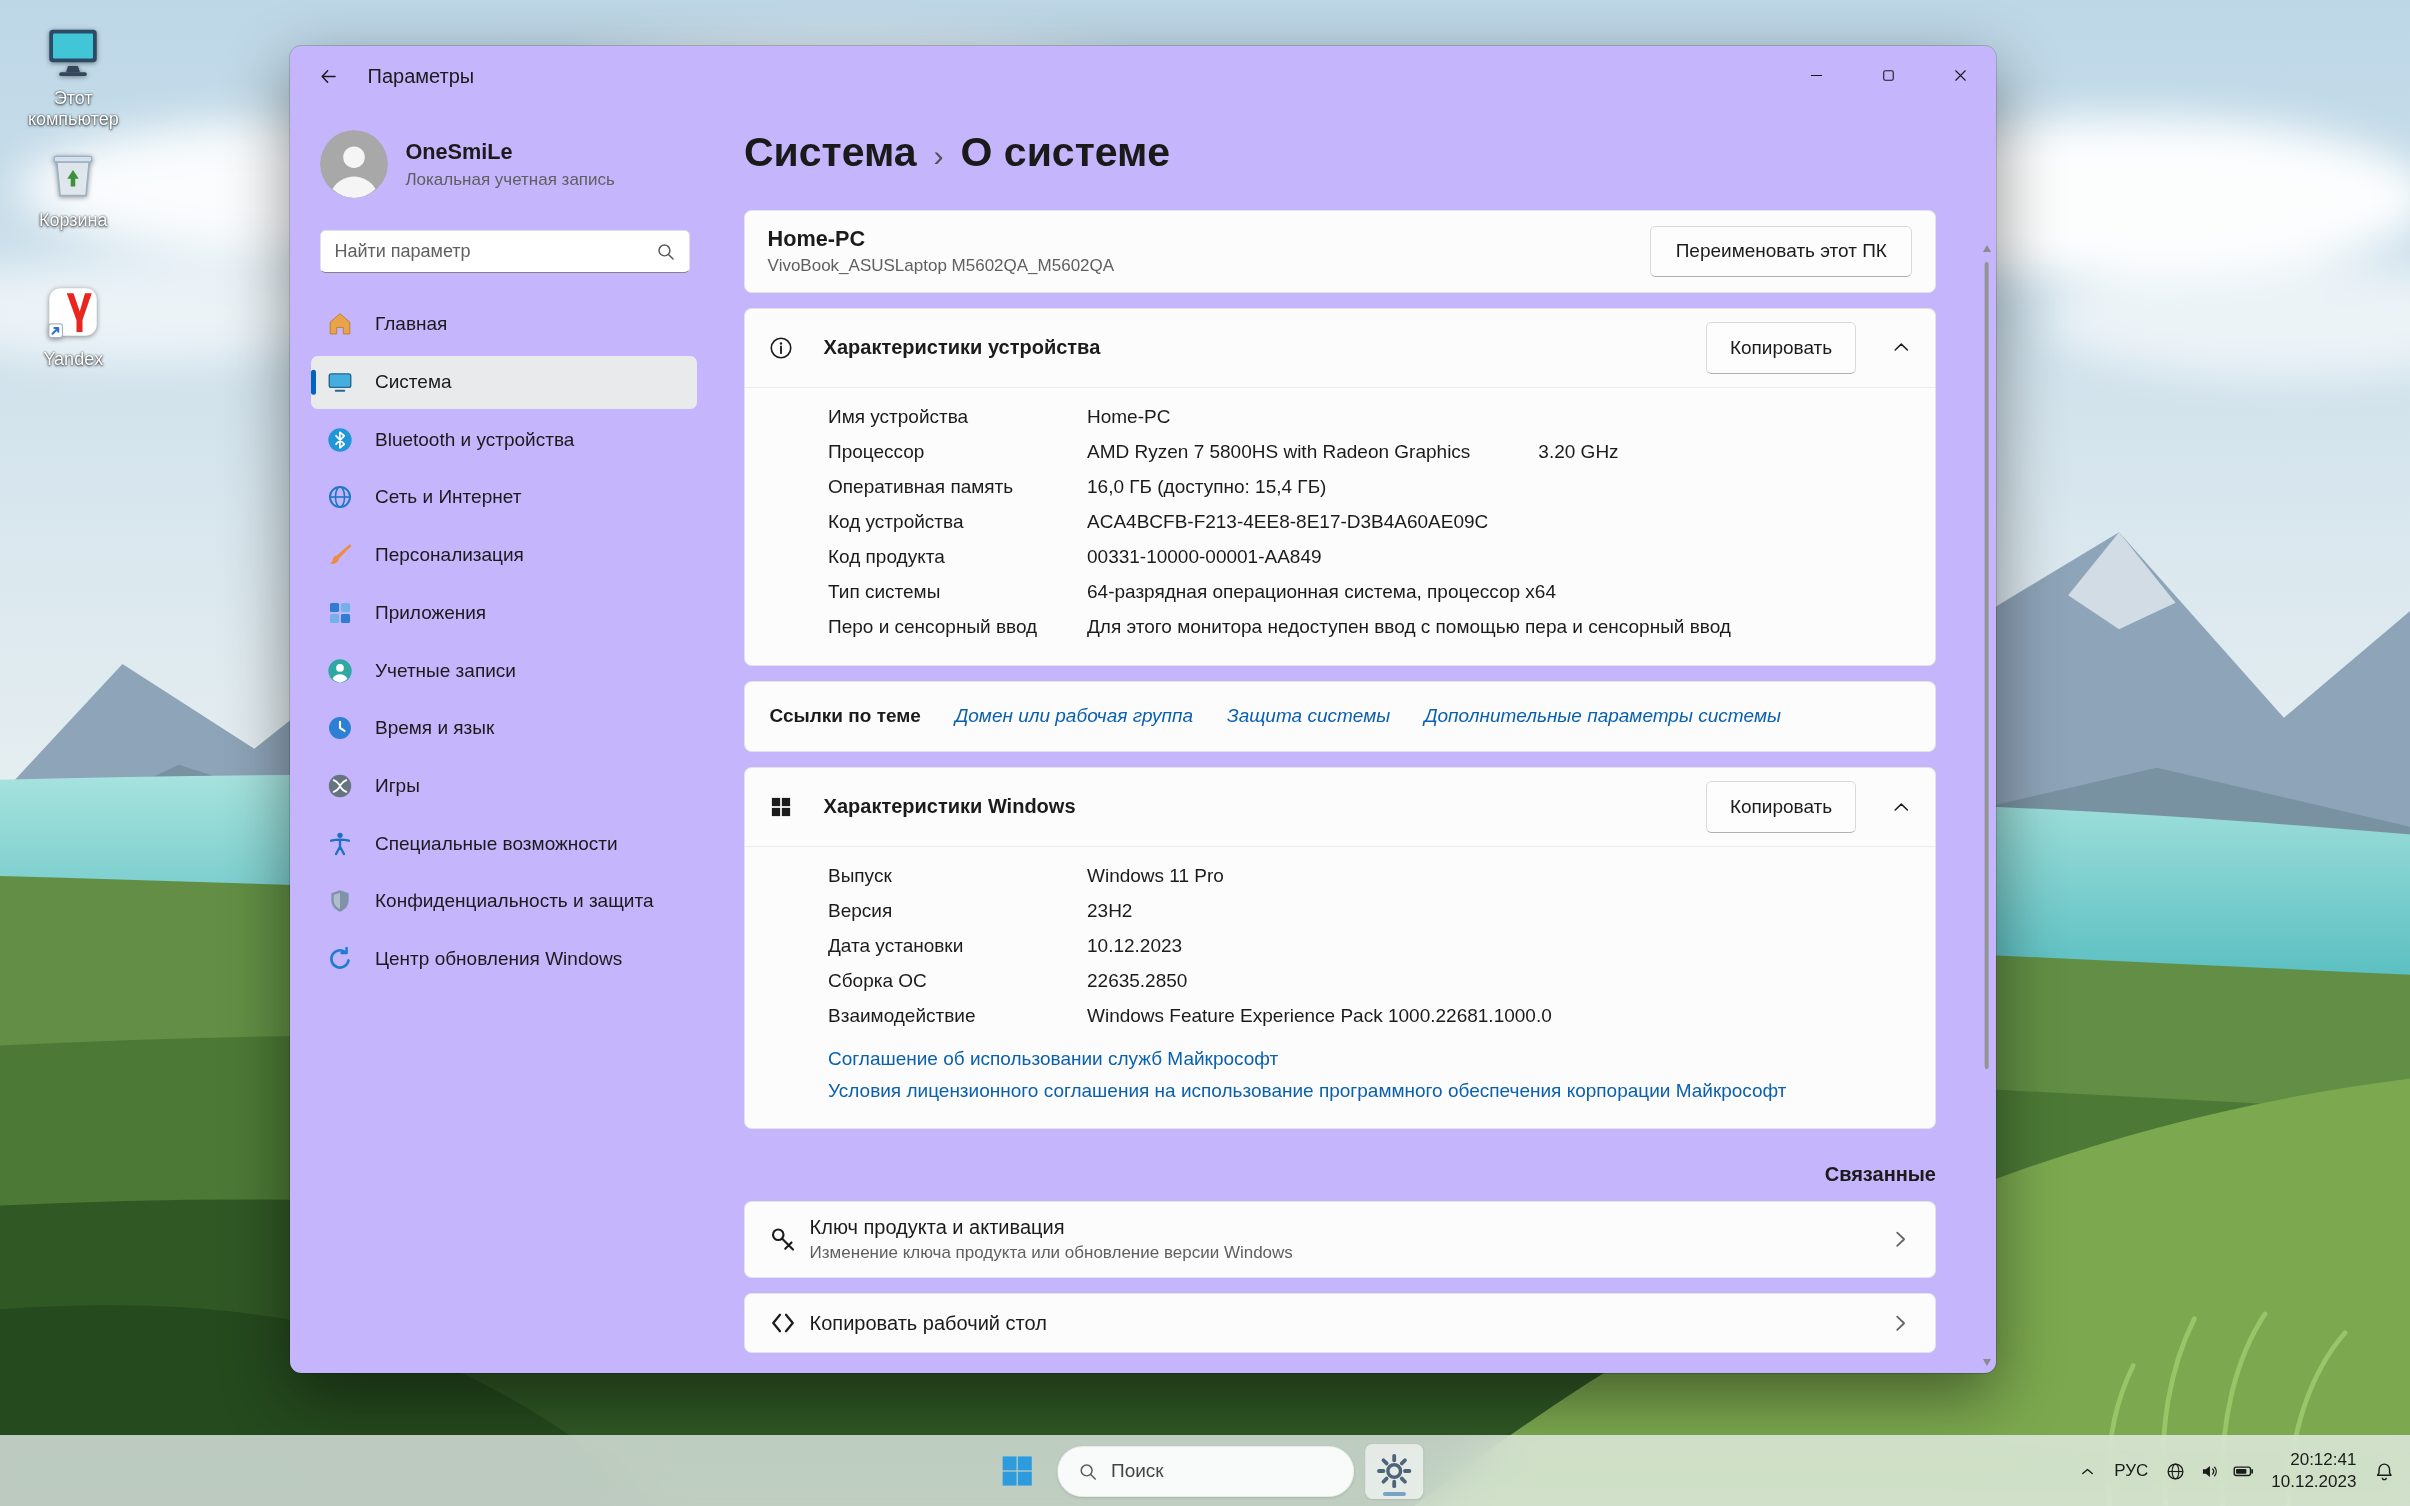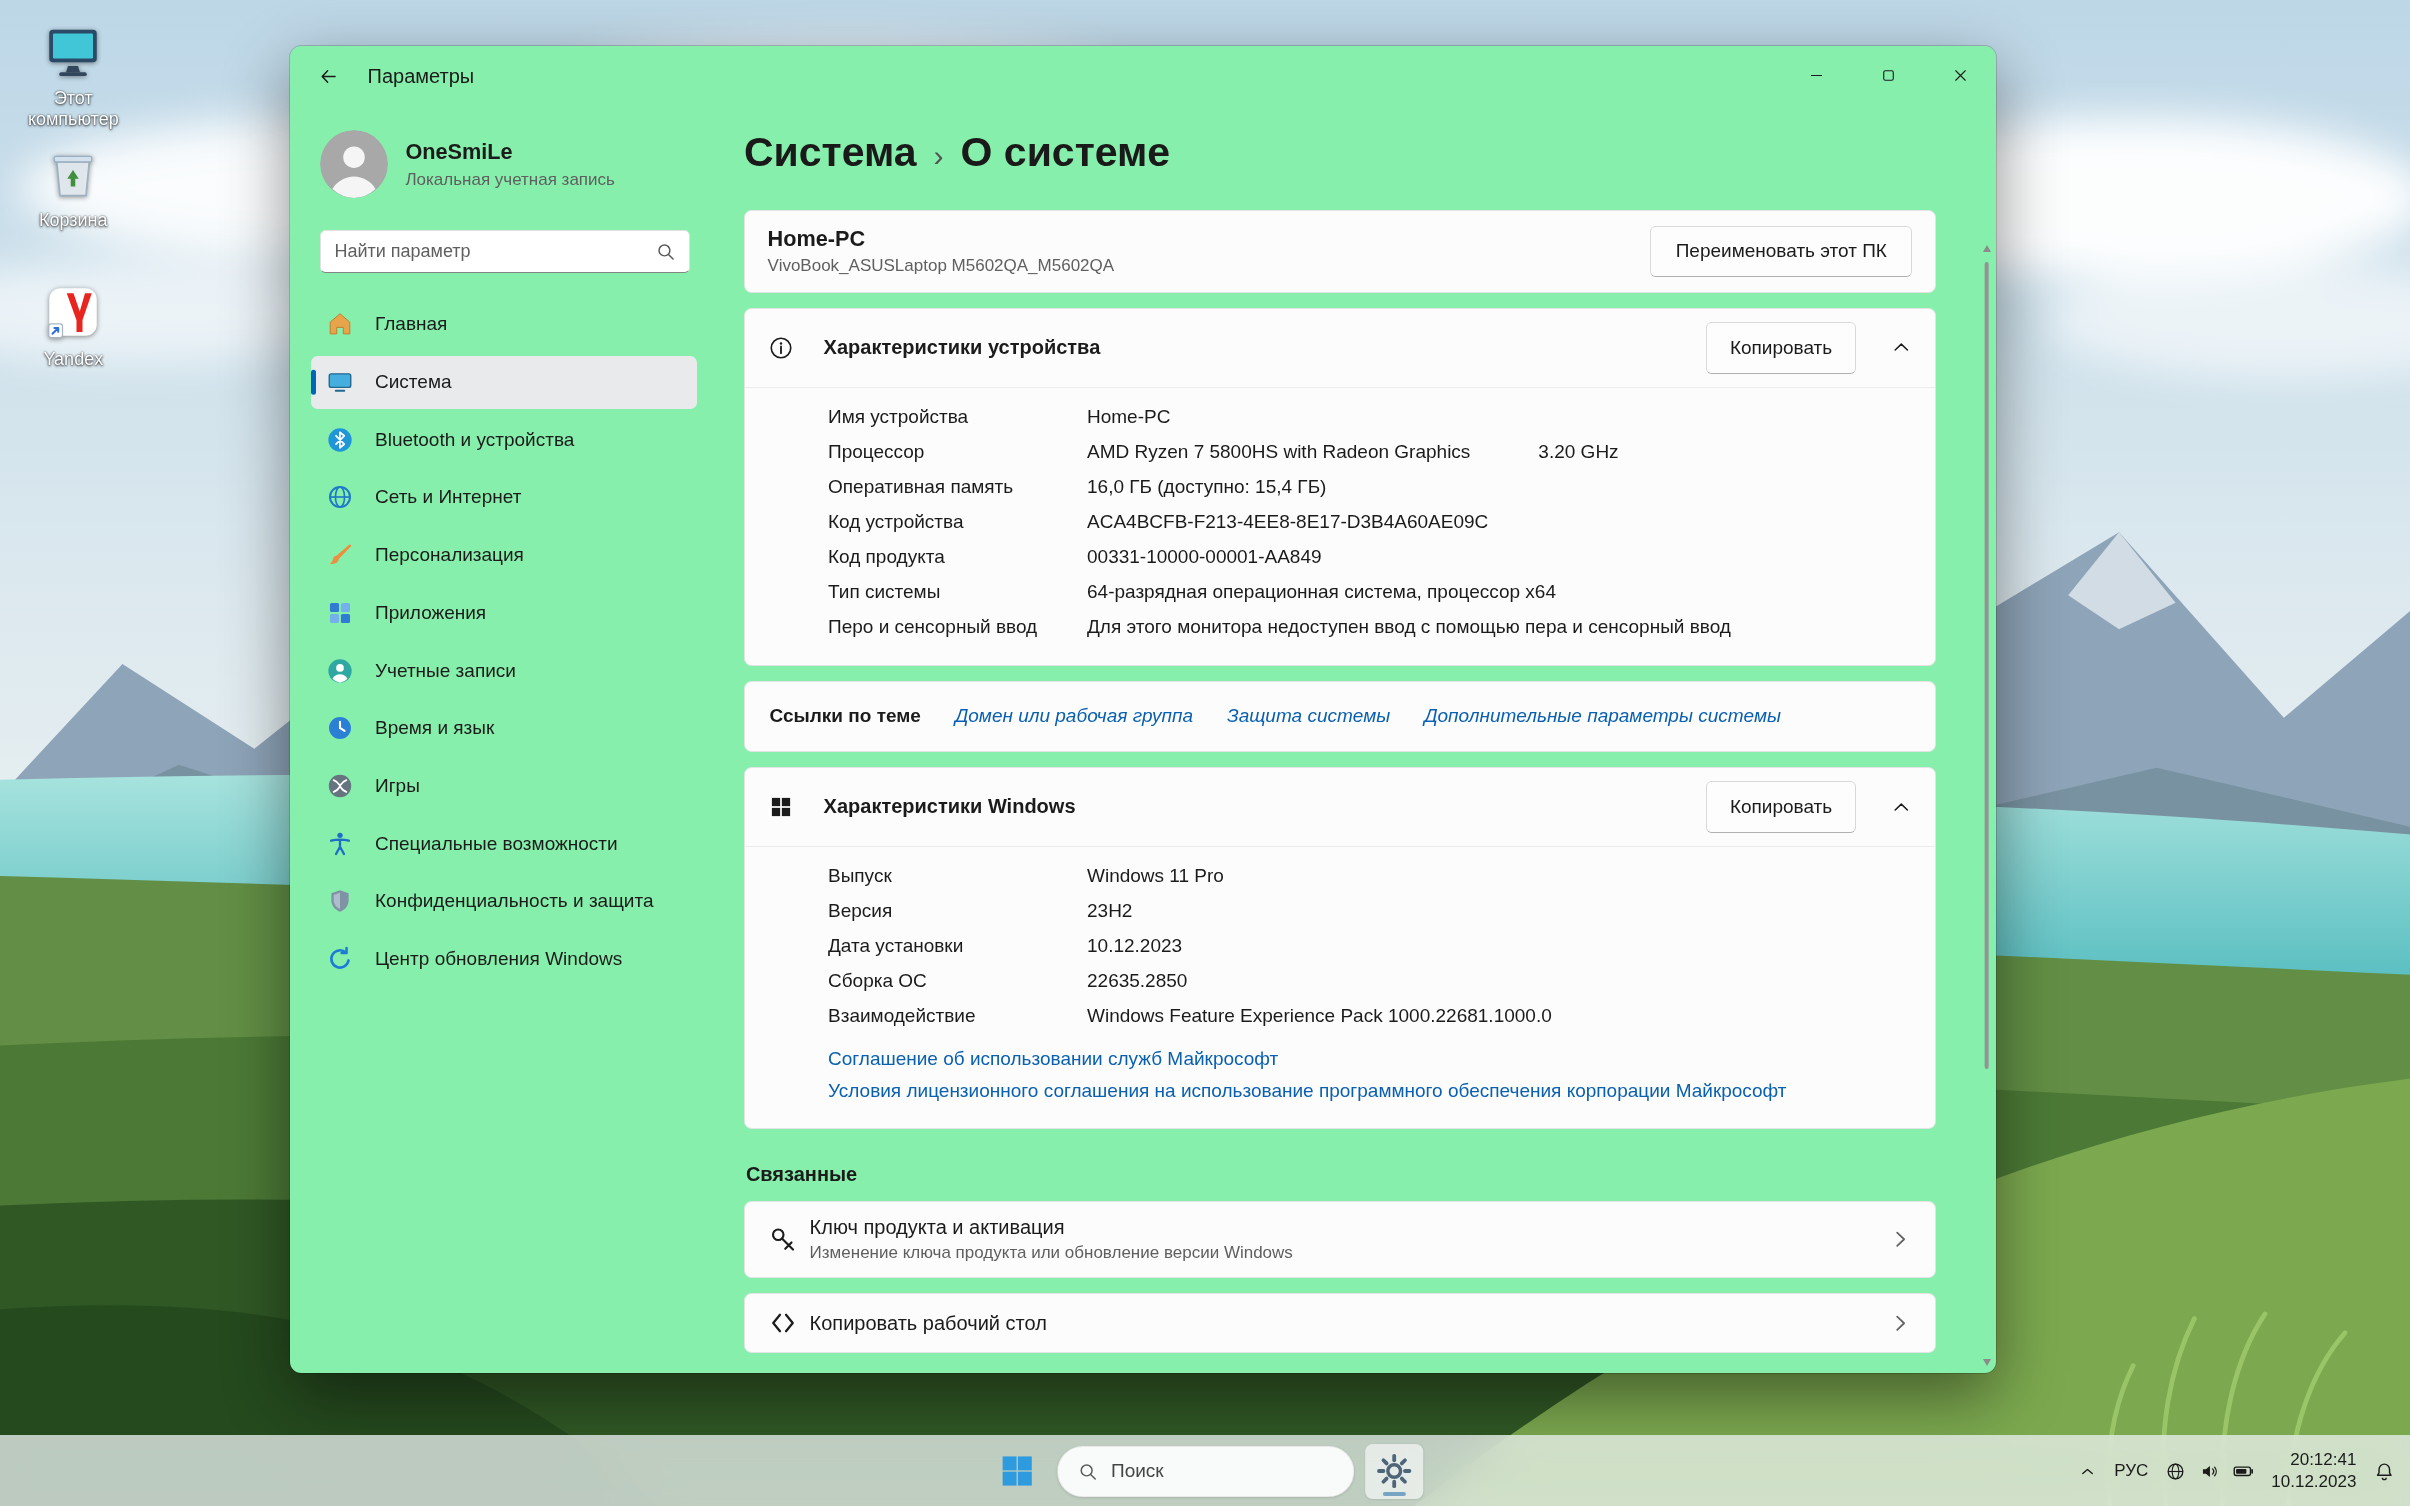--- a/index.html
+++ b/index.html
@@ -14,21 +14,21 @@
   
   .icon-block { position:absolute; left:11.3px; width:124px; display:flex; flex-direction:column;
                 align-items:center; gap:6.6px; cursor:pointer; }
   .di { width:60px; height:60px; display:block; filter:drop-shadow(0 1.9px 2.8px rgba(0,0,0,.45)); }
   .di svg { width:100%; height:100%; display:block; }
   .di-label { color:#fff; font-size:18px; line-height:21.7px; text-align:center;
               text-shadow:0 0.9px 2.8px rgba(0,0,0,.85), 0 0 1.9px rgba(0,0,0,.6); }
 
   
   .window { position:absolute; left:290px; top:46px; width:1706px; height:1327px;
-            background:#86efac; border-radius:11.3px; overflow:hidden;
+            background:#c4b5fd; border-radius:11.3px; overflow:hidden;
             box-shadow:0 22.6px 66px rgba(0,0,0,.45), 0 0 0 0.9px rgba(0,0,0,.18);
             display:flex; flex-direction:column; }
 
   .titlebar { height:60px; flex:none; display:flex; align-items:center; }
   .back-btn { width:55px; height:45px; margin-left:11.3px; border-radius:7.5px;
               display:flex; align-items:center; justify-content:center; }
   .window-title { font-size:20px; color:#1b1b1b; margin-left:11.3px; }
   .caption-buttons { margin-left:auto; display:flex; align-self:flex-start; }
   .cap-btn { width:72px; height:58px; display:flex; align-items:center; justify-content:center; }
 
@@ -93,21 +93,21 @@
   .spec-extra { margin-left:68px; }
 
   .link { color:#0a60b0; cursor:pointer; font-size:19px; }
   .spec-links { padding:1.9px 22.6px 21px 83px; }
   .spec-links .link { display:block; line-height:32px; }
 
   .topic-card { display:flex; align-items:center; padding:23.5px 24.5px; gap:34px; }
   .topic-label { font-size:19px; font-weight:600; color:#1b1b1b; }
   .topic-links { display:flex; gap:34px;font-style:italic; }
 
-  .section-heading { font-size:20px; font-weight:600; color:#1b1b1b; margin:19px 0 0 1.9px; }
+  .section-heading { font-size:20px; font-weight:600; color:#1b1b1b; margin:19px 0 0 1.9px;text-align:right; }
 
   .related-card { display:flex; align-items:center; padding:14px 22.6px; gap:12px; cursor:pointer; }
   .rel-icon { width:30px; height:30px; flex:none; }
   .rel-icon svg { width:100%; height:100%; display:block; }
   .related-text { flex:1; }
   .related-title { font-size:20px; color:#1b1b1b; }
   .related-sub { font-size:17px; color:#5f5f5f; margin-top:4.7px; }
   .chev { width:24.5px; height:24.5px; flex:none; }
   .chev svg { width:100%; height:100%; display:block; }
 

